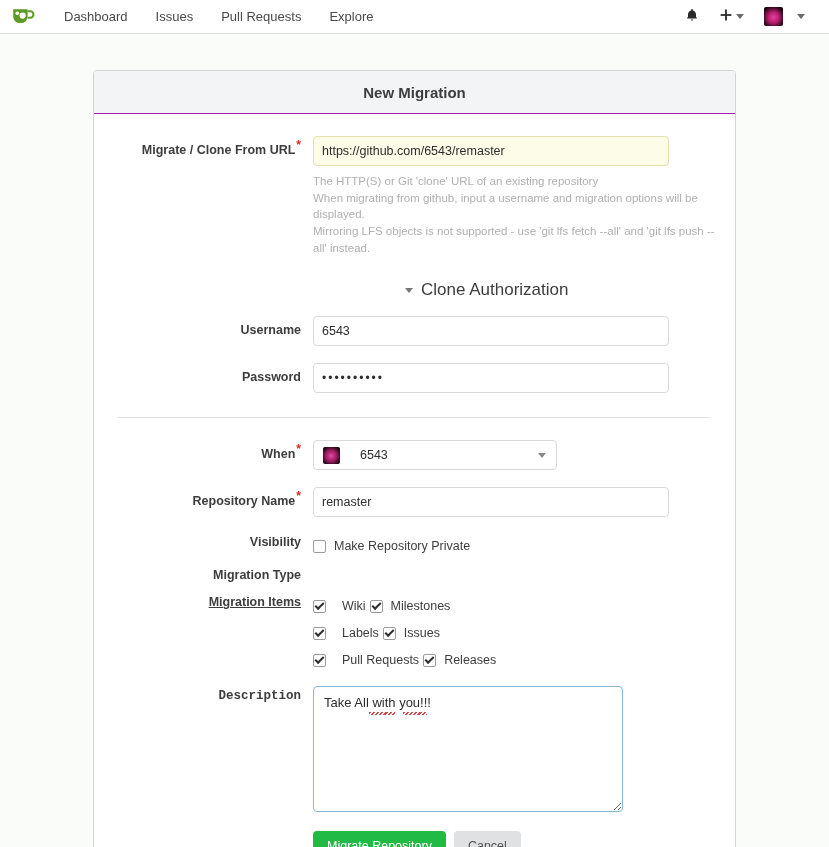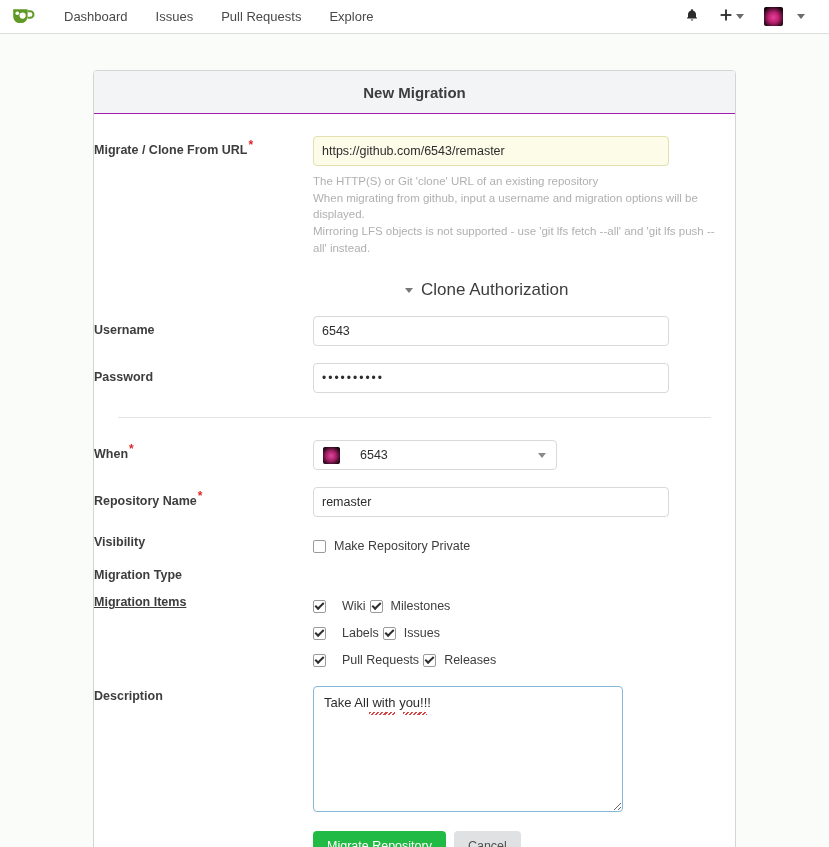--- a/index.html
+++ b/index.html
@@ -93,21 +93,21 @@
 
   
   .field {
     display: flex;
     align-items: flex-start;
     margin-bottom: 17px;
   }
   .field-label {
     width: 219px;
     flex: 0 0 219px;
-    text-align: left;
+    text-align: right;
     padding-right: 12px;
     padding-top: 7px;
     font-size: 12.5px;
     font-weight: bold;
     color: #3d3d3d;
     line-height: 1.2;
   }
   .req {
     color: #db2828;
     font-size: 12px;
@@ -438,21 +438,21 @@
             <span class="cb checked"></span>
             <span class="cb-label tight">Pull Requests</span>
             <span class="cb checked"></span>
             <span class="cb-label">Releases</span>
           </div>
 
         </div>
       </div>
 
       <div class="field" style="margin-bottom:0;">
-        <div class="field-label" style="padding-top:3px;">Description</div>
+        <div class="field-label" style="padding-top:3px;font-family:Liberation Mono, monospace;">Description</div>
         <div class="field-control">
           <div class="ta-wrap">
             <textarea class="desc" style="">Take All with you!!!</textarea>
             <span class="spellmark" style="left:56px; top:26px; width:26px;"></span>
             <span class="spellmark" style="left:90px; top:26px; width:24px;"></span>
           </div>
 
           <div class="btn-row">
             <button class="btn btn-primary">Migrate Repository</button>
             <button class="btn btn-secondary">Cancel</button>

